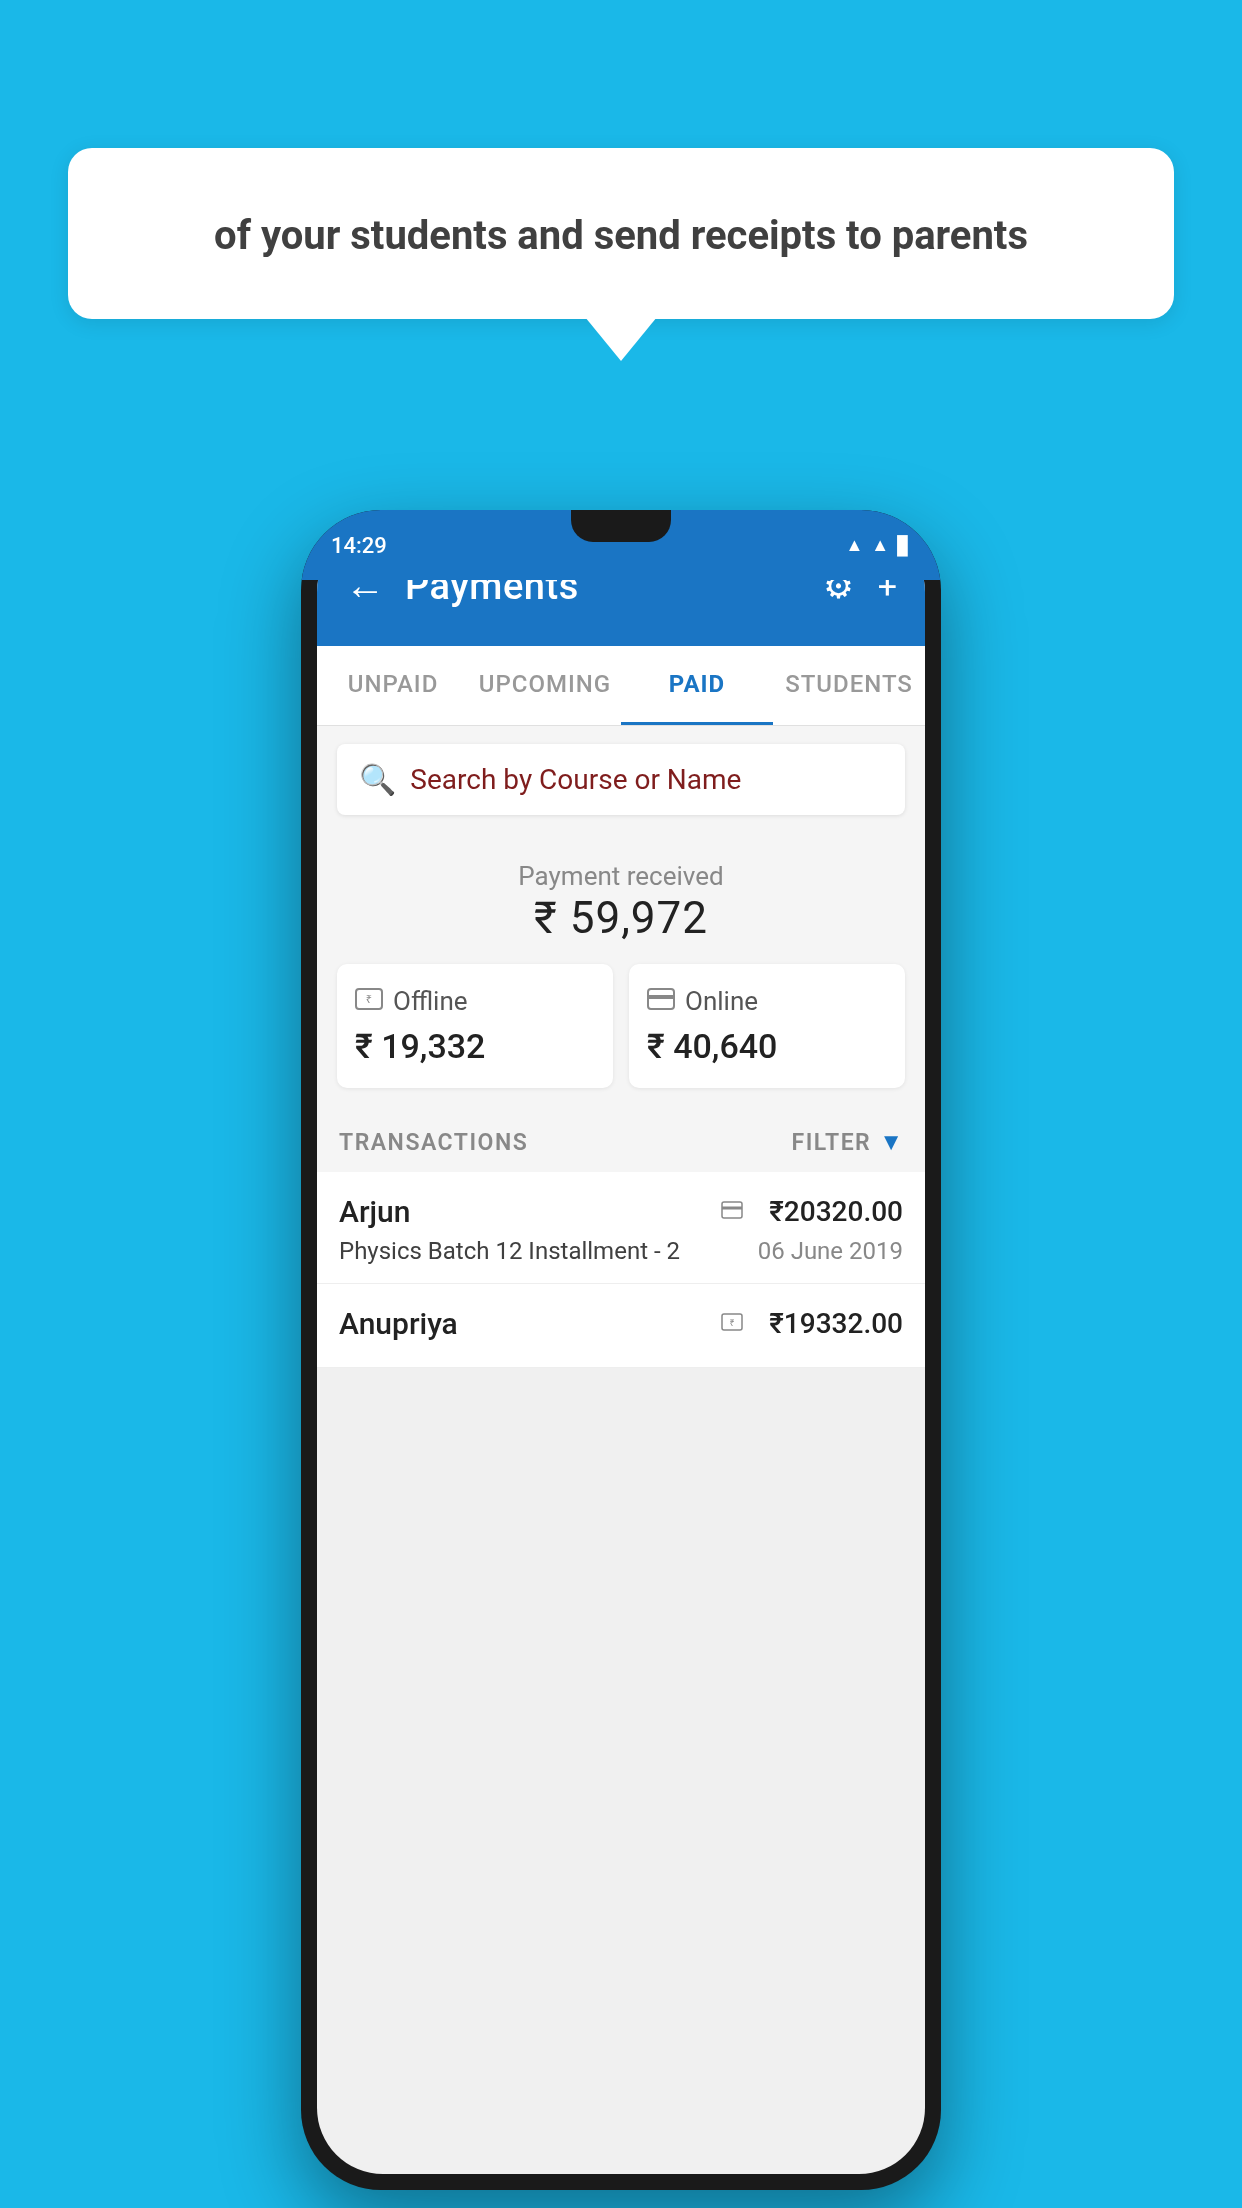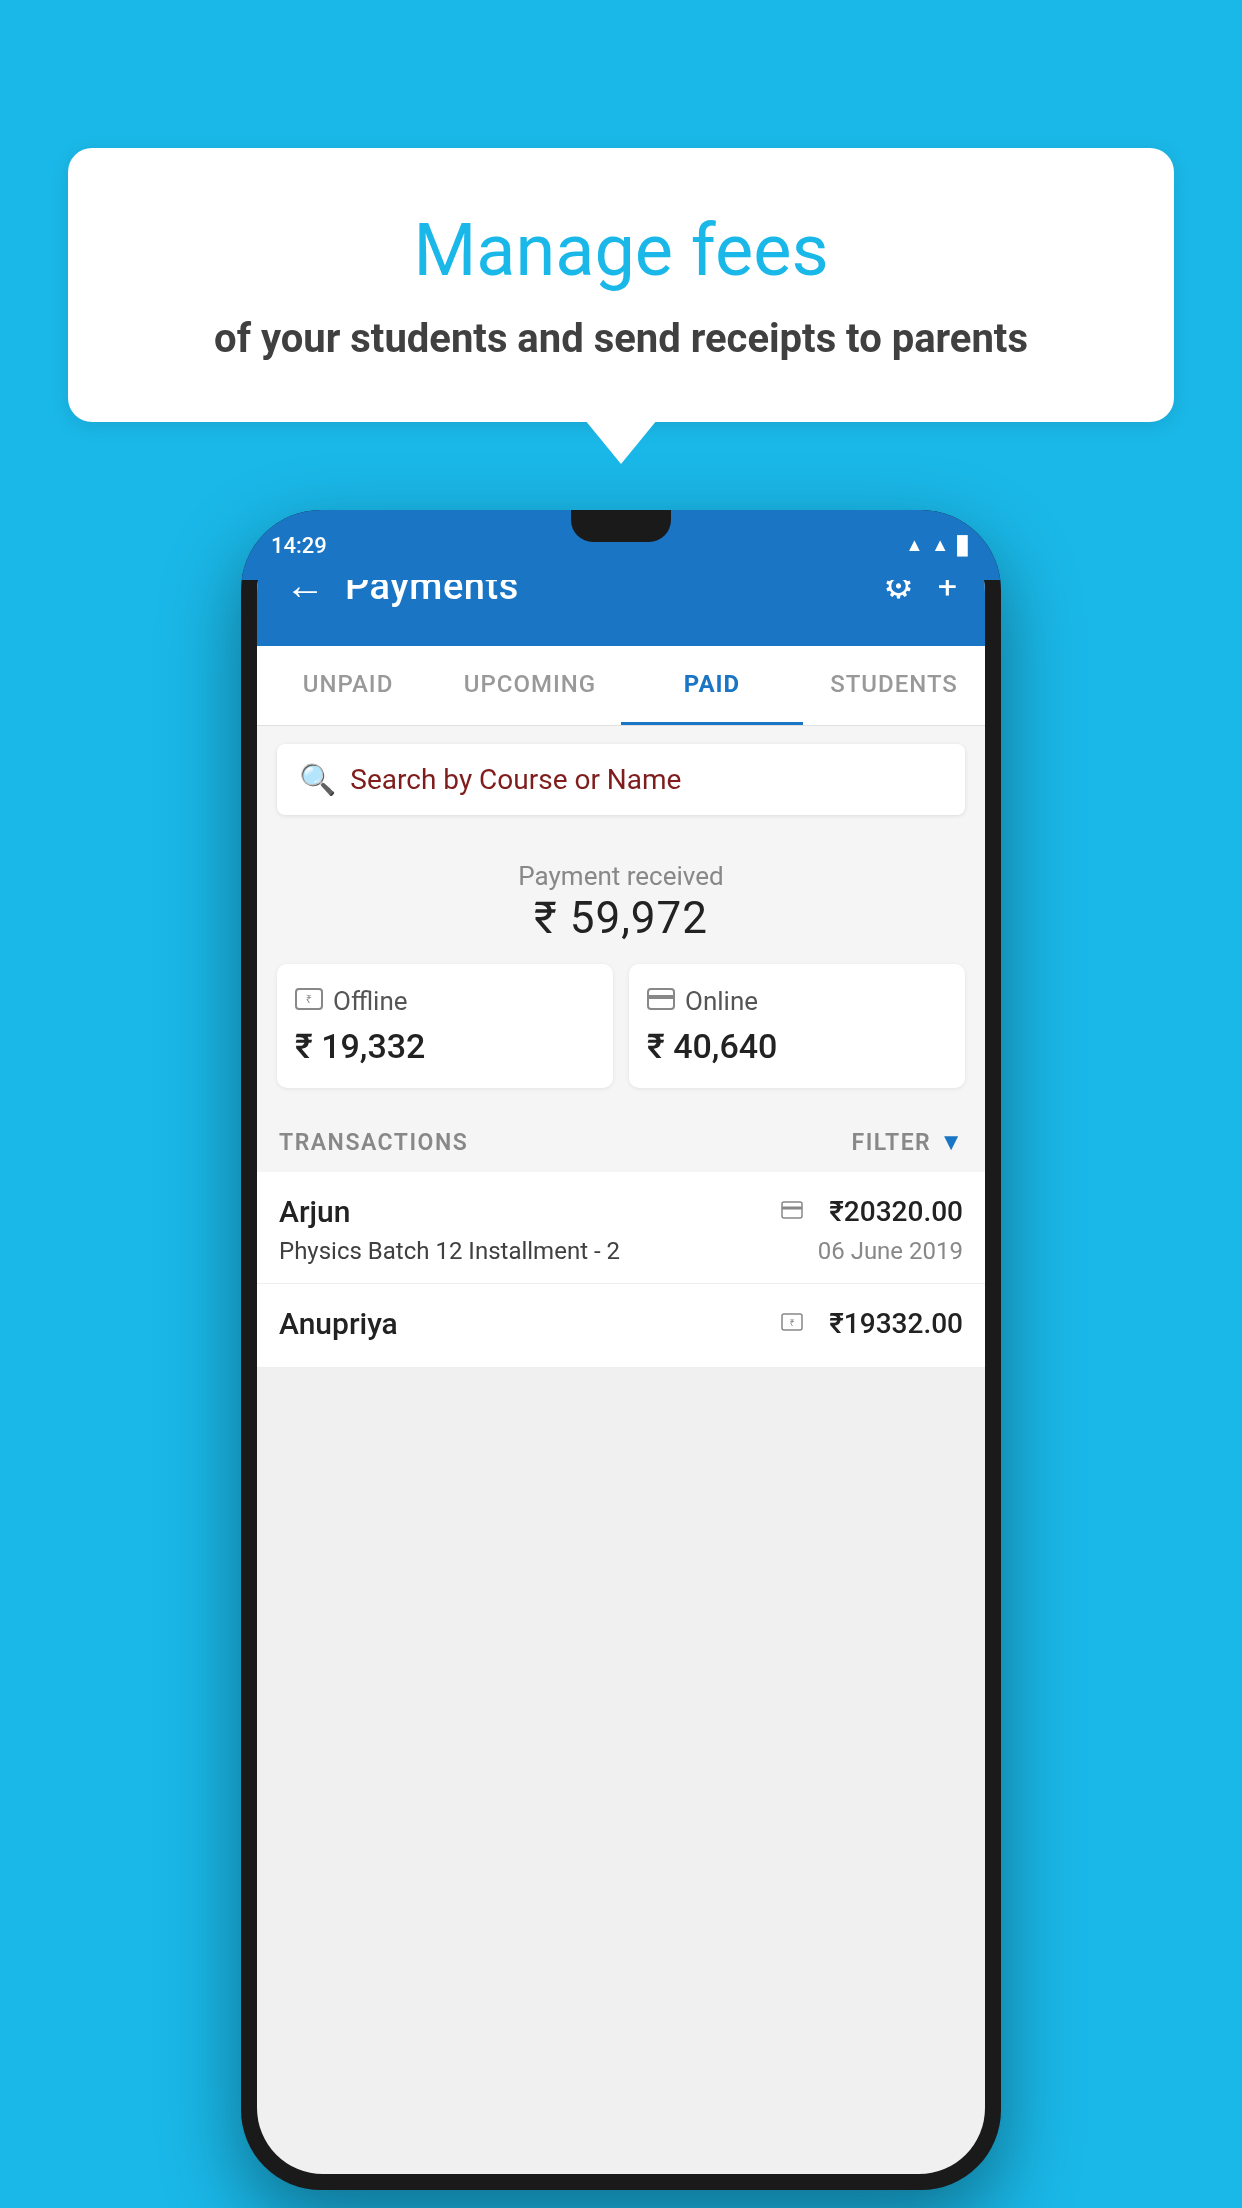--- a/index.html
+++ b/index.html
@@ -46,21 +46,21 @@
       font-weight: 700;
       line-height: 1.4;
     }
 
     
     .phone-frame {
       position: absolute;
       top: 510px;
       left: 50%;
       transform: translateX(-50%);
-      width: 760px;
+      width: 640px;
       height: 1680px;
       background: #1a1a1a;
       border-radius: 80px;
       box-shadow: 0 30px 80px rgba(0,0,0,0.4);
       overflow: hidden;
     }
 
     
     .phone-notch-bar {
       position: absolute;
@@ -322,21 +322,20 @@
     }
     .transaction-date {
       font-size: 24px;
       color: #888888;
     }
   </style>
 </head>
 <body>
 
 <div class="speech-bubble">
-  <div class="bubble-title">Manage fees</div>
   <div class="bubble-subtitle">of your students and send receipts to parents</div>
 </div>
 
 <div class="phone-frame">
 
   <div class="phone-notch-bar">
     <div class="phone-notch"></div>
     <span class="status-time">14:29</span>
     <div class="status-icons">
       <span style="color:#fff;font-size:18px;">▲</span>

